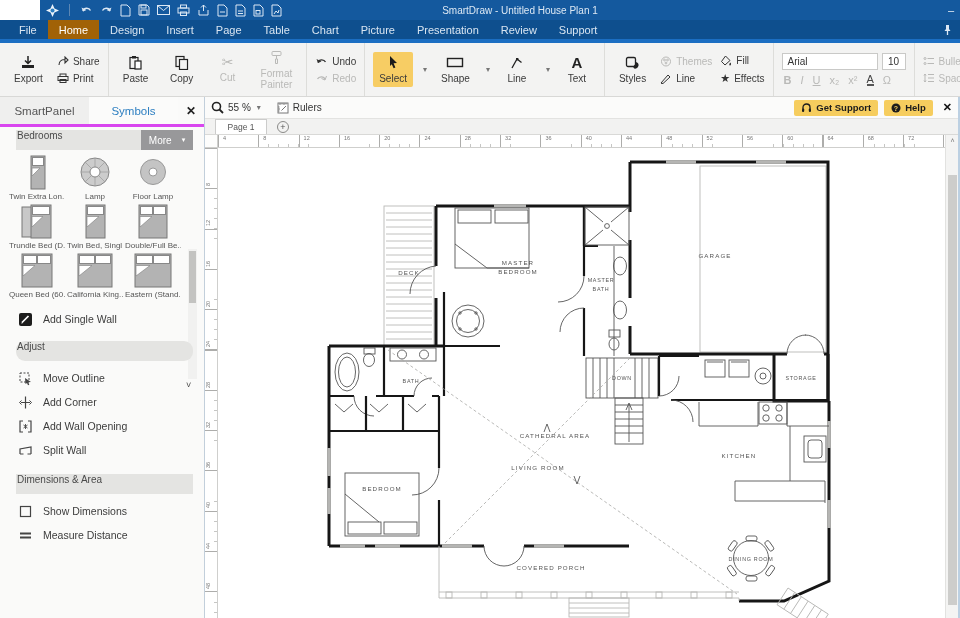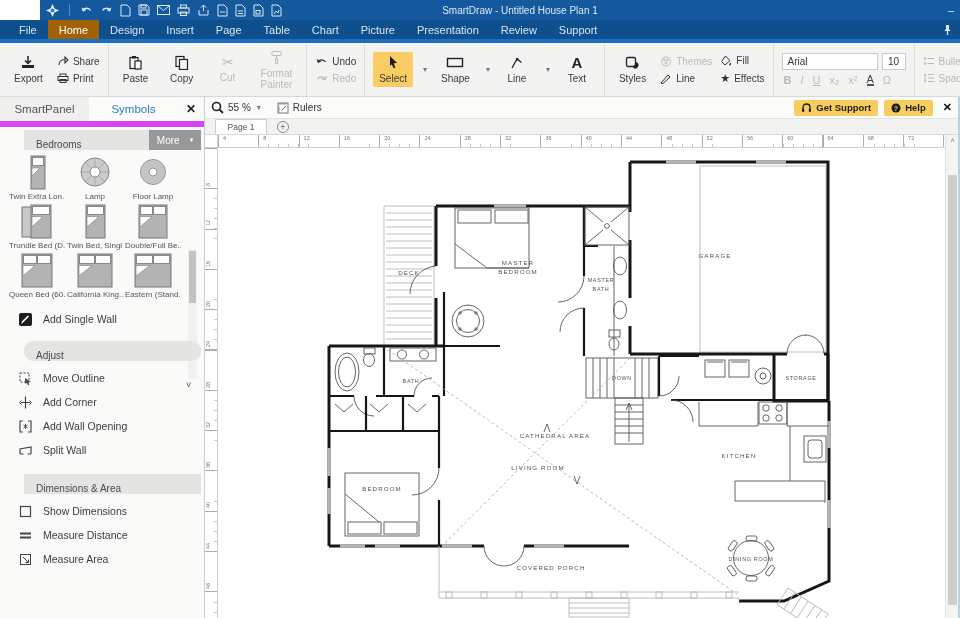--- a/index.html
+++ b/index.html
@@ -35,25 +35,25 @@
   .fontbox { display:flex; flex-direction:column; gap:4px; justify-content:center; }
   .frow { display:flex; gap:4px; }
   .finput { background:#fff; border:1px solid #c9c9c7; height:17px; font-size:10px; color:#333; padding:2px 5px; width:96px; }
   .fsize { width:24px; text-align:center; padding:2px 2px; }
   .fmtrow { display:flex; gap:9px; align-items:center; font-size:11px; color:#b9b9b7; padding-left:2px; }
   .fmtrow .en { color:#444; }
   .fontcolor { border-bottom:2px solid #555; line-height:10px; }
 
   
   #sidebar { position:absolute; left:0; top:97px; width:205px; height:521px; background:#fafaf9; border-right:1px solid #c2cfdb; }
-  #sidetabs { display:flex; height:30px; border-bottom:6px solid #d946ef; align-items:stretch; }
+  #sidetabs { display:flex; height:30px; border-bottom:3px solid #d946ef; align-items:stretch; }
   .sidetab { flex:1; display:flex; align-items:center; justify-content:center; font-size:11.5px; color:#555; background:#efefee; cursor:default; }
   .sidetab.active { background:#fbfbfa; color:#2d7fc1; }
   #sidetab-close { width:26px; display:flex; align-items:center; justify-content:center; font-size:12px; color:#222; font-weight:bold; }
-  .sechdr { position:relative; margin:3px 0 0 24px; width:177px; height:20px; background:#e4e4e2; color:#4a4a4a; font-size:10px; display:flex; align-items:flex-end; padding-left:12px; }
+  .sechdr { position:relative; margin:3px 0 0 16px; width:177px; height:20px; background:#e4e4e2; color:#4a4a4a; font-size:10px; display:flex; align-items:flex-start; padding-left:1px; }
   .morebtn { position:absolute; right:0; top:0; height:20px; width:52px; background:#98989a; color:#fff; font-size:10px; display:flex; align-items:center; justify-content:center; gap:10px; }
   #symgrid { position:relative; margin:2px 0 0 8px; width:177px; }
   .symrow { display:flex; }
   .symcell { width:58px; height:49px; display:flex; flex-direction:column; align-items:center; justify-content:flex-end; }
   .symcap { font-size:8px; color:#555; white-space:nowrap; overflow:hidden; max-width:56px; text-align:center; }
   #symscroll { position:absolute; left:188px; top:152px; width:9px; height:130px; background:#f1f1f0; }
   #symthumb { position:absolute; left:1px; top:2px; width:7px; height:52px; background:#c3c3c1; }
   #symchev { position:absolute; left:186px; top:283px; font-size:9px; color:#444; }
   .toolrow { display:flex; align-items:center; gap:10px; padding-left:18px; height:24px; font-size:10.5px; color:#3c3c3c; }
   .toolrow svg { flex:none; }
@@ -534,27 +534,20 @@
     <svg width="15" height="15">
         <rect x="2.5" y="2.5" width="10" height="10" stroke="#444" stroke-width="1.2" fill="none"></rect>
       </svg>
     <span>Show Dimensions</span>
   </div>
   <div class="toolrow">
     <svg width="15" height="15">
         <path d="M2,5.5 H13 M2,9.5 H13" stroke="#444" stroke-width="2.2"></path>
       </svg>
     <span>Measure Distance</span>
-  </div>
-  <div class="toolrow">
-    <svg width="15" height="15">
-        <rect x="2.5" y="2.5" width="10" height="10" stroke="#444" fill="none"></rect>
-        <path d="M5,5 L10.5,10.5 M10.5,10.5 V7.5 M10.5,10.5 H7.5" stroke="#444" fill="none"></path>
-      </svg>
-    <span>Measure Area</span>
   </div>
 </div>
 
 <div id="canvasbar">
   <div id="zoomctl">
     <svg width="13" height="13">
         <circle cx="5.5" cy="5.5" r="4" stroke="#222" stroke-width="1.6" fill="none"></circle>
         <path d="M8.5,8.5 L12,12" stroke="#222" stroke-width="1.8"></path>
       </svg>
     <span>55 %</span>

